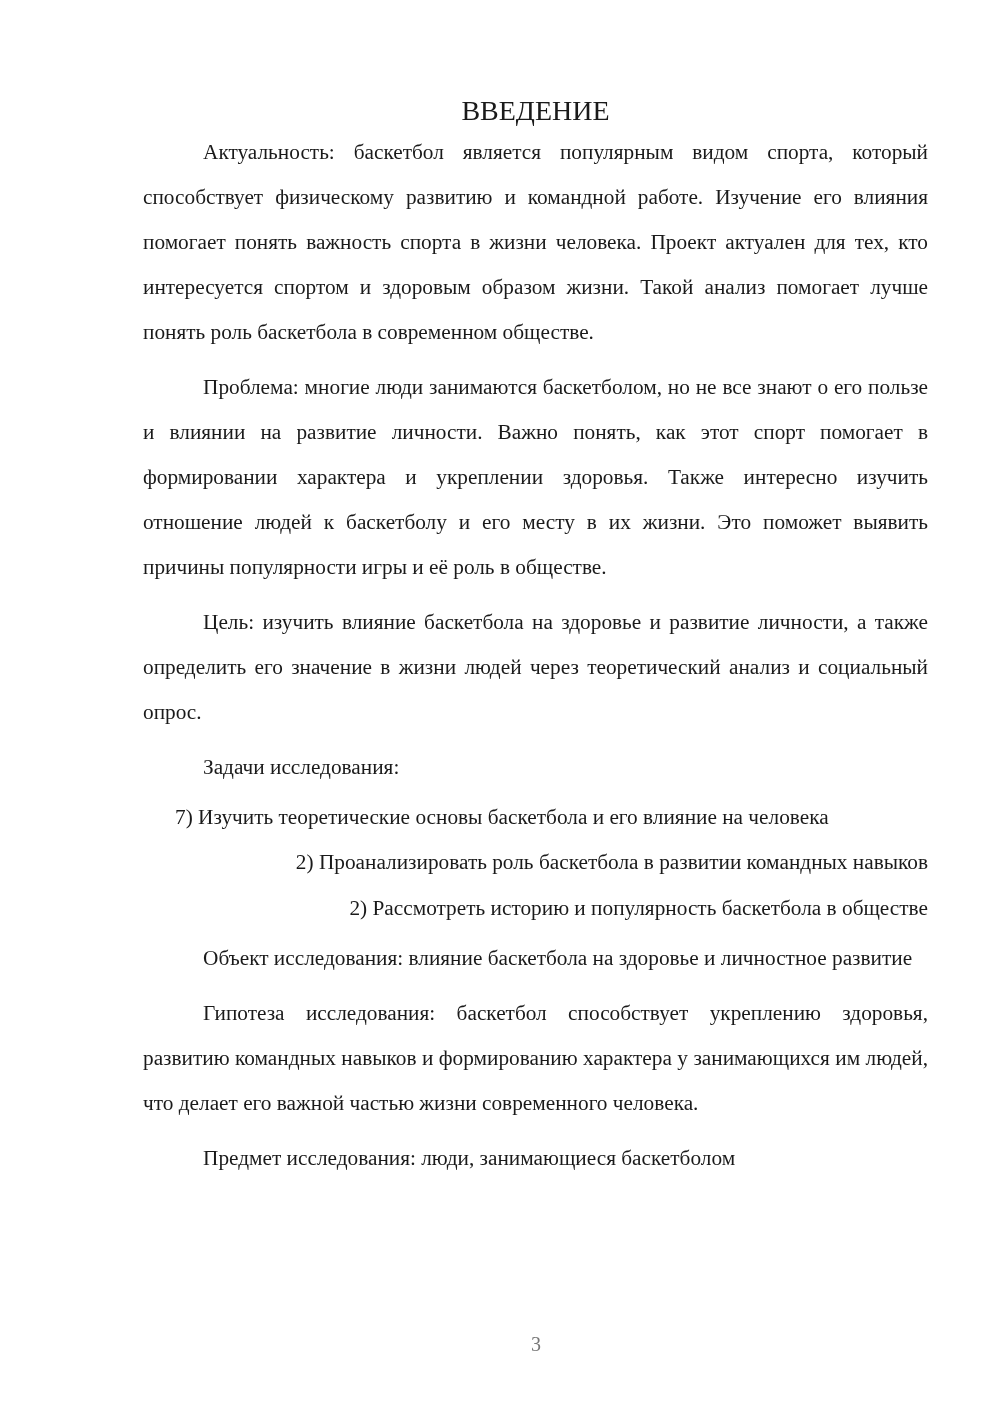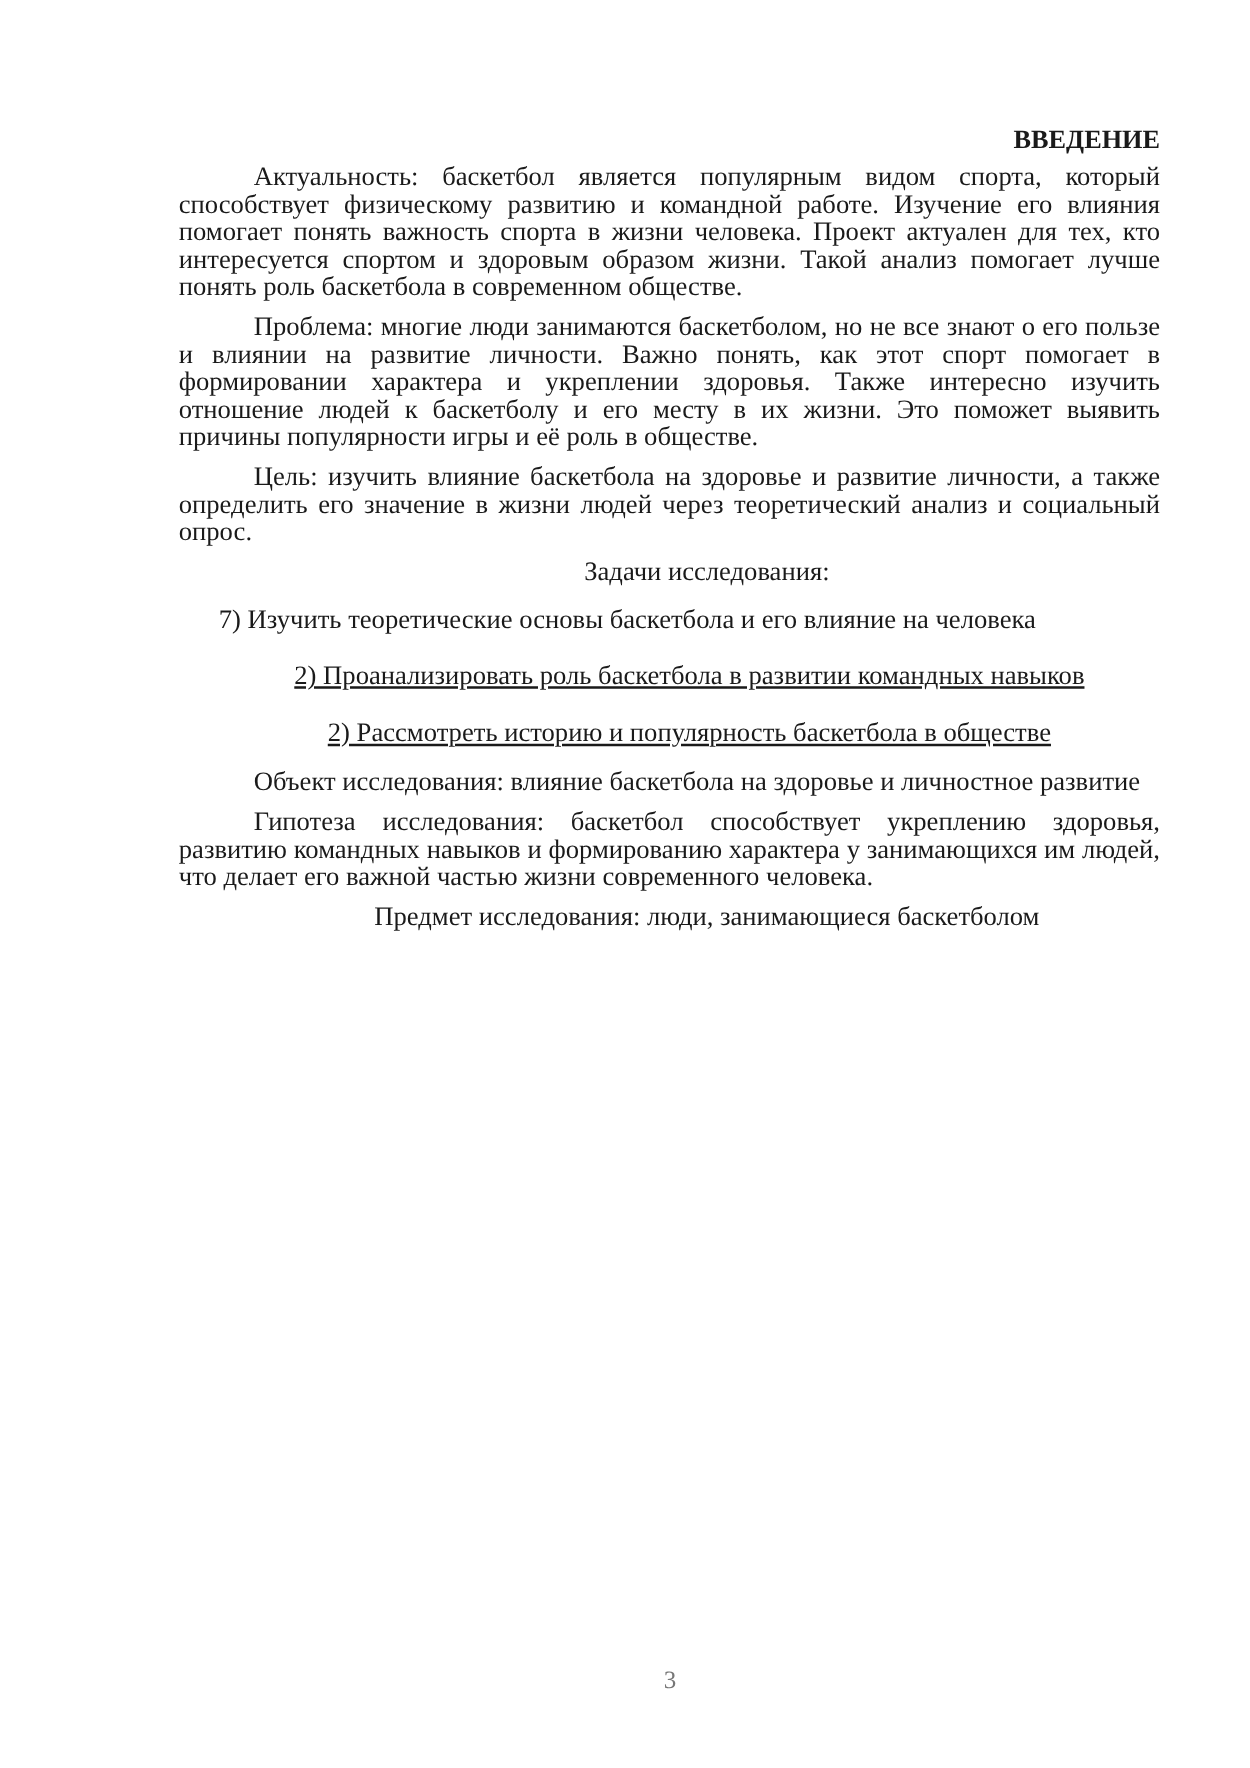--- a/index.html
+++ b/index.html
@@ -15,47 +15,46 @@
       font-family: "Liberation Serif", "DejaVu Serif", serif;
       color: #1a1a1a;
     }
     .page {
       position: absolute;
       left: 143px;
       top: 96px;
       width: 785px;
     }
     .heading {
-      text-align: right;
-      font-weight: bold;
-      font-size: 21px;
+      text-align: center;
+      font-weight: normal;
+      font-size: 28px;
       line-height: 30px;
       margin: 0 0 4px 0;
       padding-left: 0;
     }
     .para {
       font-size: 21.3px;
-      line-height: 22px;
+      line-height: 45px;
       text-align: justify;
       text-indent: 60px;
       margin: 0 0 10px 0;
     }
     .para.short {
-      text-align: center;
+      text-align: left;
     }
     .list-item {
       font-size: 21.3px;
       line-height: 35.3px;
       text-align: justify;
       text-indent: 32px;
       margin: 0 0 10px 0;
     }
     .list-item.single {
-      text-align: center;
-      text-decoration: underline;
+      text-align: right;
     }
     .page-number {
       position: absolute;
       left: 0;
       width: 1072px;
       top: 1333px;
       text-align: center;
       font-size: 20px;
       color: #777777;
     }

